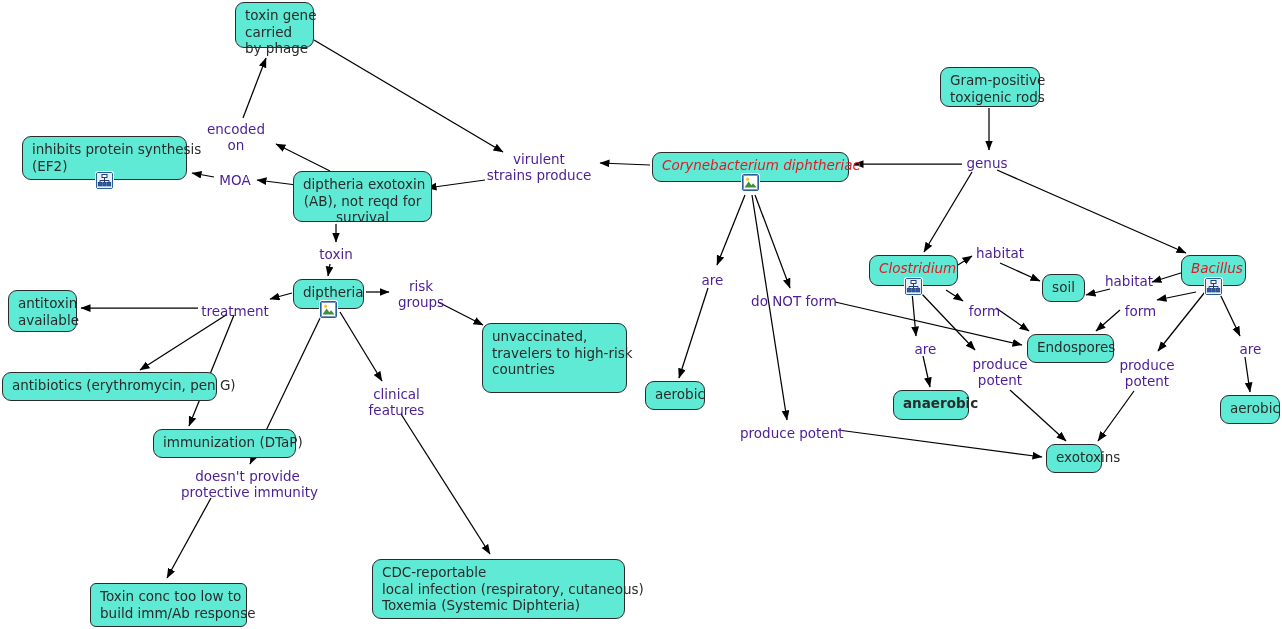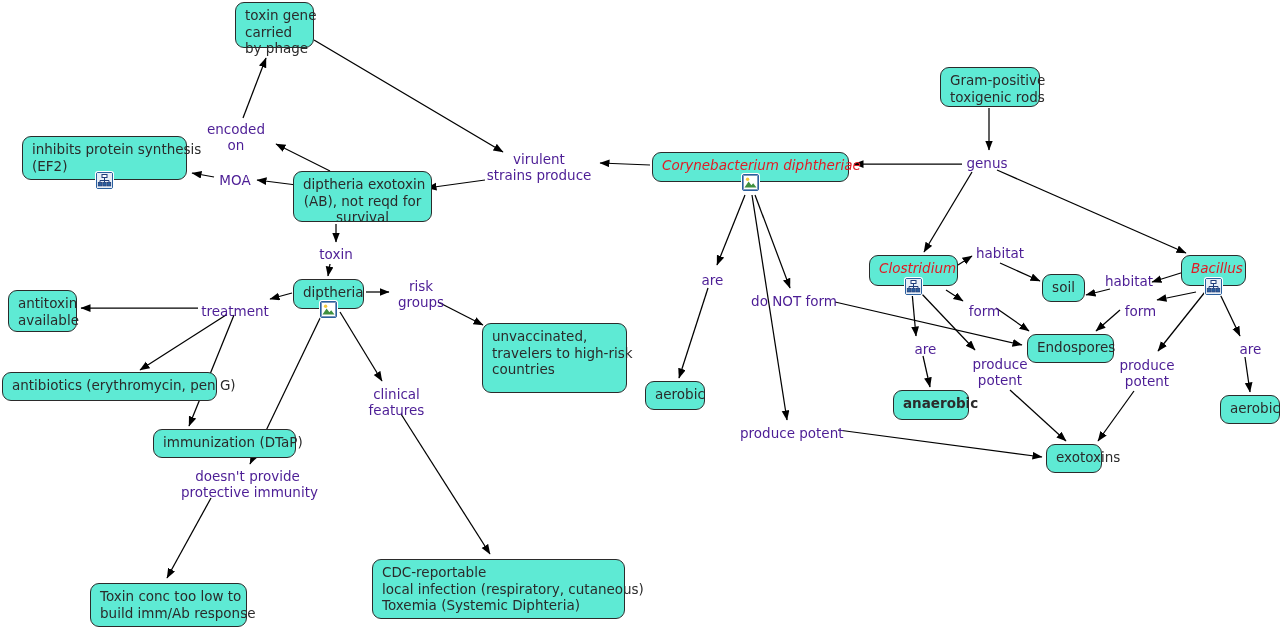--- a/index.html
+++ b/index.html
@@ -238,21 +238,21 @@
       <div class="node left" style="left: 482px; top: 323px; width: 145px; height: 70px;"><span style="width: 100%;">unvaccinated,
 travelers to high-risk
 countries</span></div>
       <div class="node center" style="left: 1027px; top: 334px; width: 87px; height: 29px;"><span style="width: 100%;">Endospores</span></div>
       <div class="node center" style="left: 2px; top: 372px; width: 215px; height: 29px;"><span style="width: 100%;">antibiotics (erythromycin, pen G)</span></div>
       <div class="node center" style="left: 893px; top: 390px; width: 76px; height: 30px; font-weight: bold;"><span style="width: 100%;">anaerobic</span></div>
       <div class="node center" style="left: 645px; top: 381px; width: 60px; height: 29px;"><span style="width: 100%;">aerobic</span></div>
       <div class="node center" style="left: 1220px; top: 395px; width: 60px; height: 29px;"><span style="width: 100%;">aerobic</span></div>
       <div class="node center" style="left: 105px; top: 429px; width: 143px; height: 29px; margin-left: 48px;"><span style="width: 100%;">immunization (DTaP)</span></div>
       <div class="node center" style="left: 1046px; top: 444px; width: 56px; height: 29px;"><span style="width: 100%;">exotoxins</span></div>
-      <div class="node left" style="left: 90px; top: 583px; width: 157px; height: 44px;"><span style="width: 100%;">Toxin conc too low to
+      <div class="node left" style="left: 90px; top: 583px; width: 157px; height: 44px; border-radius: 6px;"><span style="width: 100%;">Toxin conc too low to
 build imm/Ab response</span></div>
       <div class="node left" style="left: 372px; top: 559px; width: 253px; height: 60px;"><span style="width: 100%;">CDC-reportable
 local infection (respiratory, cutaneous)
 Toxemia (Systemic Diphteria)</span></div>
     </div>
   <div id="label-layer">
       <div class="label ctr" style="left: 206px; top: 121px; width: 60px;">encoded
 on</div>
       <div class="label ctr" style="left: 483px; top: 151px; width: 112px;">virulent
 strains produce</div>

